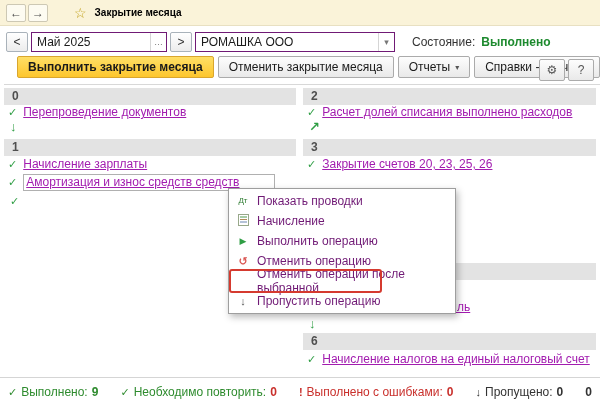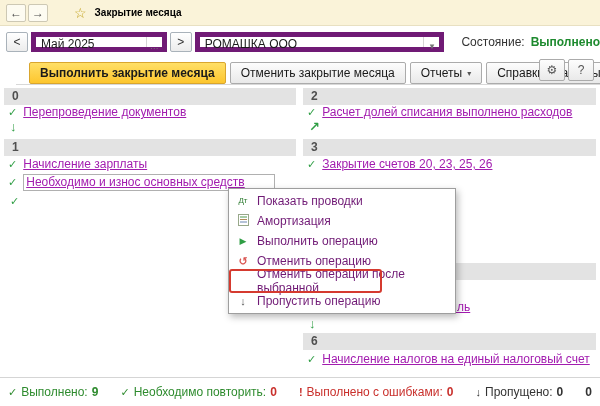--- a/index.html
+++ b/index.html
@@ -9,30 +9,30 @@
 
   
   .titlebar { position: absolute; top: 0; left: 0; right: 0; height: 26px; background: #faf3d9; border-bottom: 1px solid #e8e0c2; display: flex; align-items: center; padding-left: 6px; }
   .navbtn { width: 20px; height: 18px; border: 1px solid #cdc8b4; background: #fdfbf1; border-radius: 2px; text-align: center; line-height: 16px; color: #4a4a4a; margin-right: 2px; cursor: pointer; }
   .star { color: #c2a21d; font-size: 14px; margin-left: 24px; cursor: pointer; }
   .page-title { font-weight: bold; font-size: 10px; margin-left: 8px; color: #000; }
 
   
   .period-row { position: absolute; top: 27px; left: 0; right: 0; height: 29px; display: flex; align-items: center; padding-left: 6px; background: #fff; }
   .sbtn { width: 22px; height: 20px; border: 1px solid #a9b2ba; background: linear-gradient(#ffffff, #ececec); border-radius: 2px; text-align: center; line-height: 18px; color: #333; cursor: pointer; }
-  .field { height: 20px; border: 5px solid #701a75; background: #fff; display: flex; align-items: flex-start; margin: 0 3px; }
+  .field { height: 20px; border: 1px solid #701a75; background: #fff; display: flex; align-items: center; margin: 0 3px; }
   .field-text { padding: 0 5px; flex: 1; white-space: nowrap; overflow: hidden; }
   .field-btn { width: 16px; align-self: stretch; text-align: center; color: #777; border-left: 1px solid #d5d5d5; font-size: 9px; line-height: 18px; cursor: pointer; }
   .period-field { width: 136px; }
-  .org-field { width: 250px; }
+  .org-field { width: 200px; }
   .state-label { margin-left: 14px; color: #333; text-align: center; }
   .state-value { margin-left: 6px; color: #1d8a2e; font-weight: bold; }
 
   
-  .toolbar { position: absolute; top: 56px; left: 16px; right: 0; height: 29px; display: flex; align-items: flex-end; padding-left: 13px; gap: 4px; border-bottom: 1px solid #d8d8d8; background: #fff; }
+  .toolbar { position: absolute; top: 56px; left: 4px; right: 0; height: 29px; display: flex; align-items: flex-start; padding-left: 13px; gap: 4px; border-bottom: 1px solid #d8d8d8; background: #fff; }
   .btn { display: inline-flex; align-items: center; gap: 5px; height: 22px; padding: 0 10px; border: 1px solid #ababab; border-radius: 2px; background: linear-gradient(#fdfdfd, #e9e9e9); cursor: pointer; white-space: nowrap; }
   .btn.primary { background: linear-gradient(#ffdf66, #fdc62e); border-color: #d9a62e; font-weight: bold; }
   .btn-caret { font-size: 8px; color: #555; }
   .toolbar-right { position: absolute; right: 6px; top: 3px; display: flex; gap: 3px; }
   .iconbtn { width: 26px; justify-content: center; padding: 0; color: #555; }
 
   
   .main { position: absolute; top: 85px; left: 0; width: 600px; height: 292px; background: #fff; }
   .stage-header { position: absolute; height: 17px; line-height: 17px; background: #e3e3e3; color: #4f4f4f; font-weight: bold; padding-left: 8px; }
   .op { position: absolute; display: flex; align-items: center; gap: 6px; height: 16px; white-space: nowrap; }
@@ -112,21 +112,21 @@
     <span class="flow-arrow" style="left:10px;top:35px;">↓</span>
 
     <div class="stage-header" style="left:4px;top:54px;width:292px;">1</div>
     <div class="op" style="left:8px;top:71px;">
       <span class="check">✓</span>
       <span class="oplink">Начисление зарплаты</span>
     </div>
     <div class="op" style="left:8px;top:89px;">
       <span class="check">✓</span>
       <span class="op-box">
-        <span class="oplink">Необходимо и износ основных средств</span>
+        <span class="oplink">Амортизация и износ средств средств</span>
       </span>
     </div>
     <span class="check" style="position:absolute;left:10px;top:111px;">✓</span>
 
     <div class="stage-header" style="left:303px;top:3px;width:293px;">2</div>
     <div class="op" style="left:307px;top:19px;">
       <span class="check">✓</span>
       <span class="oplink">Расчет долей списания выполнено расходов</span>
     </div>
     <span class="flow-arrow" style="left:309px;top:35px;">↗</span>
@@ -163,21 +163,21 @@
     </div>
     <div class="menu-item">
       <span class="mi-icon">
         <svg width="11" height="12" viewBox="0 0 11 12">
             <rect x="0.5" y="0.5" width="10" height="11" fill="#ffffff" stroke="#98a88a"></rect>
             <line x1="2" y1="3" x2="9" y2="3" stroke="#4e9a4e"></line>
             <line x1="2" y1="5.5" x2="9" y2="5.5" stroke="#b08c5a"></line>
             <line x1="2" y1="8" x2="9" y2="8" stroke="#6a86b0"></line>
           </svg>
       </span>
-      <span class="mi-label">Амортизация</span>
+      <span class="mi-label">Начисление</span>
     </div>
     <div class="menu-item">
       <span class="mi-icon run">▶</span>
       <span class="mi-label">Выполнить операцию</span>
     </div>
     <div class="menu-item">
       <span class="mi-icon undo">↺</span>
       <span class="mi-label">Отменить операцию</span>
     </div>
     <div class="menu-item">

